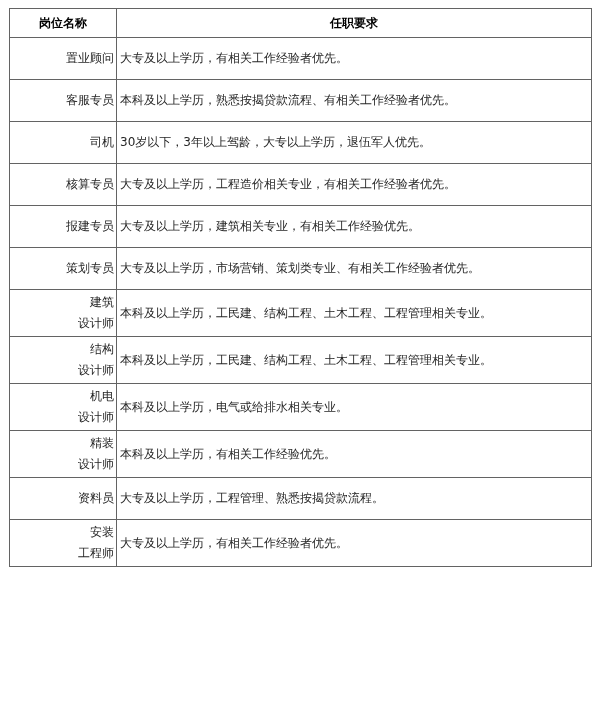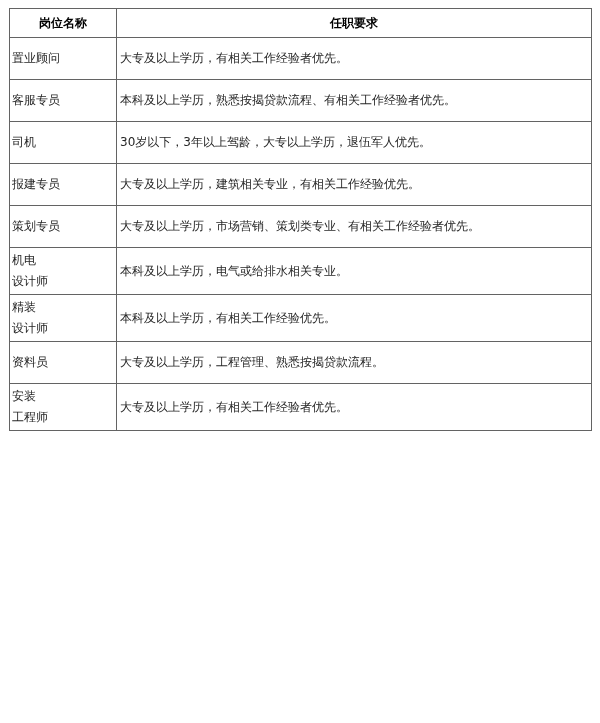--- a/index.html
+++ b/index.html
@@ -36,21 +36,21 @@
   table.job-table th {
     font-weight: bold;
     color: #000000;
     text-align: center;
     font-size: 12px;
     padding: 0;
   }
   table.job-table tbody tr { height: 42px; }
   table.job-table tbody tr.tall { height: 47px; }
   td.pos {
-    text-align: left;
+    text-align: right;
     white-space: pre-line;
     line-height: 21px;
     padding: 0 2px;
   }
   td.req {
     text-align: left;
     padding: 0 16px 0 3px;
     line-height: 17px;
   }
 </style>
@@ -76,26 +76,40 @@
         </tr>
         <tr>
           <td class="pos">客服专员</td>
           <td class="req">本科及以上学历，熟悉按揭贷款流程、有相关工作经验者优先。</td>
         </tr>
         <tr>
           <td class="pos">司机</td>
           <td class="req">30岁以下，3年以上驾龄，大专以上学历，退伍军人优先。</td>
         </tr>
         <tr>
+          <td class="pos">核算专员</td>
+          <td class="req">大专及以上学历，工程造价相关专业，有相关工作经验者优先。</td>
+        </tr>
+        <tr>
           <td class="pos">报建专员</td>
           <td class="req">大专及以上学历，建筑相关专业，有相关工作经验优先。</td>
         </tr>
         <tr>
           <td class="pos">策划专员</td>
           <td class="req">大专及以上学历，市场营销、策划类专业、有相关工作经验者优先。</td>
+        </tr>
+        <tr class="tall">
+          <td class="pos">建筑
+设计师</td>
+          <td class="req">本科及以上学历，工民建、结构工程、土木工程、工程管理相关专业。</td>
+        </tr>
+        <tr class="tall">
+          <td class="pos">结构
+设计师</td>
+          <td class="req">本科及以上学历，工民建、结构工程、土木工程、工程管理相关专业。</td>
         </tr>
         <tr class="tall">
           <td class="pos">机电
 设计师</td>
           <td class="req">本科及以上学历，电气或给排水相关专业。</td>
         </tr>
         <tr class="tall">
           <td class="pos">精装
 设计师</td>
           <td class="req">本科及以上学历，有相关工作经验优先。</td>

